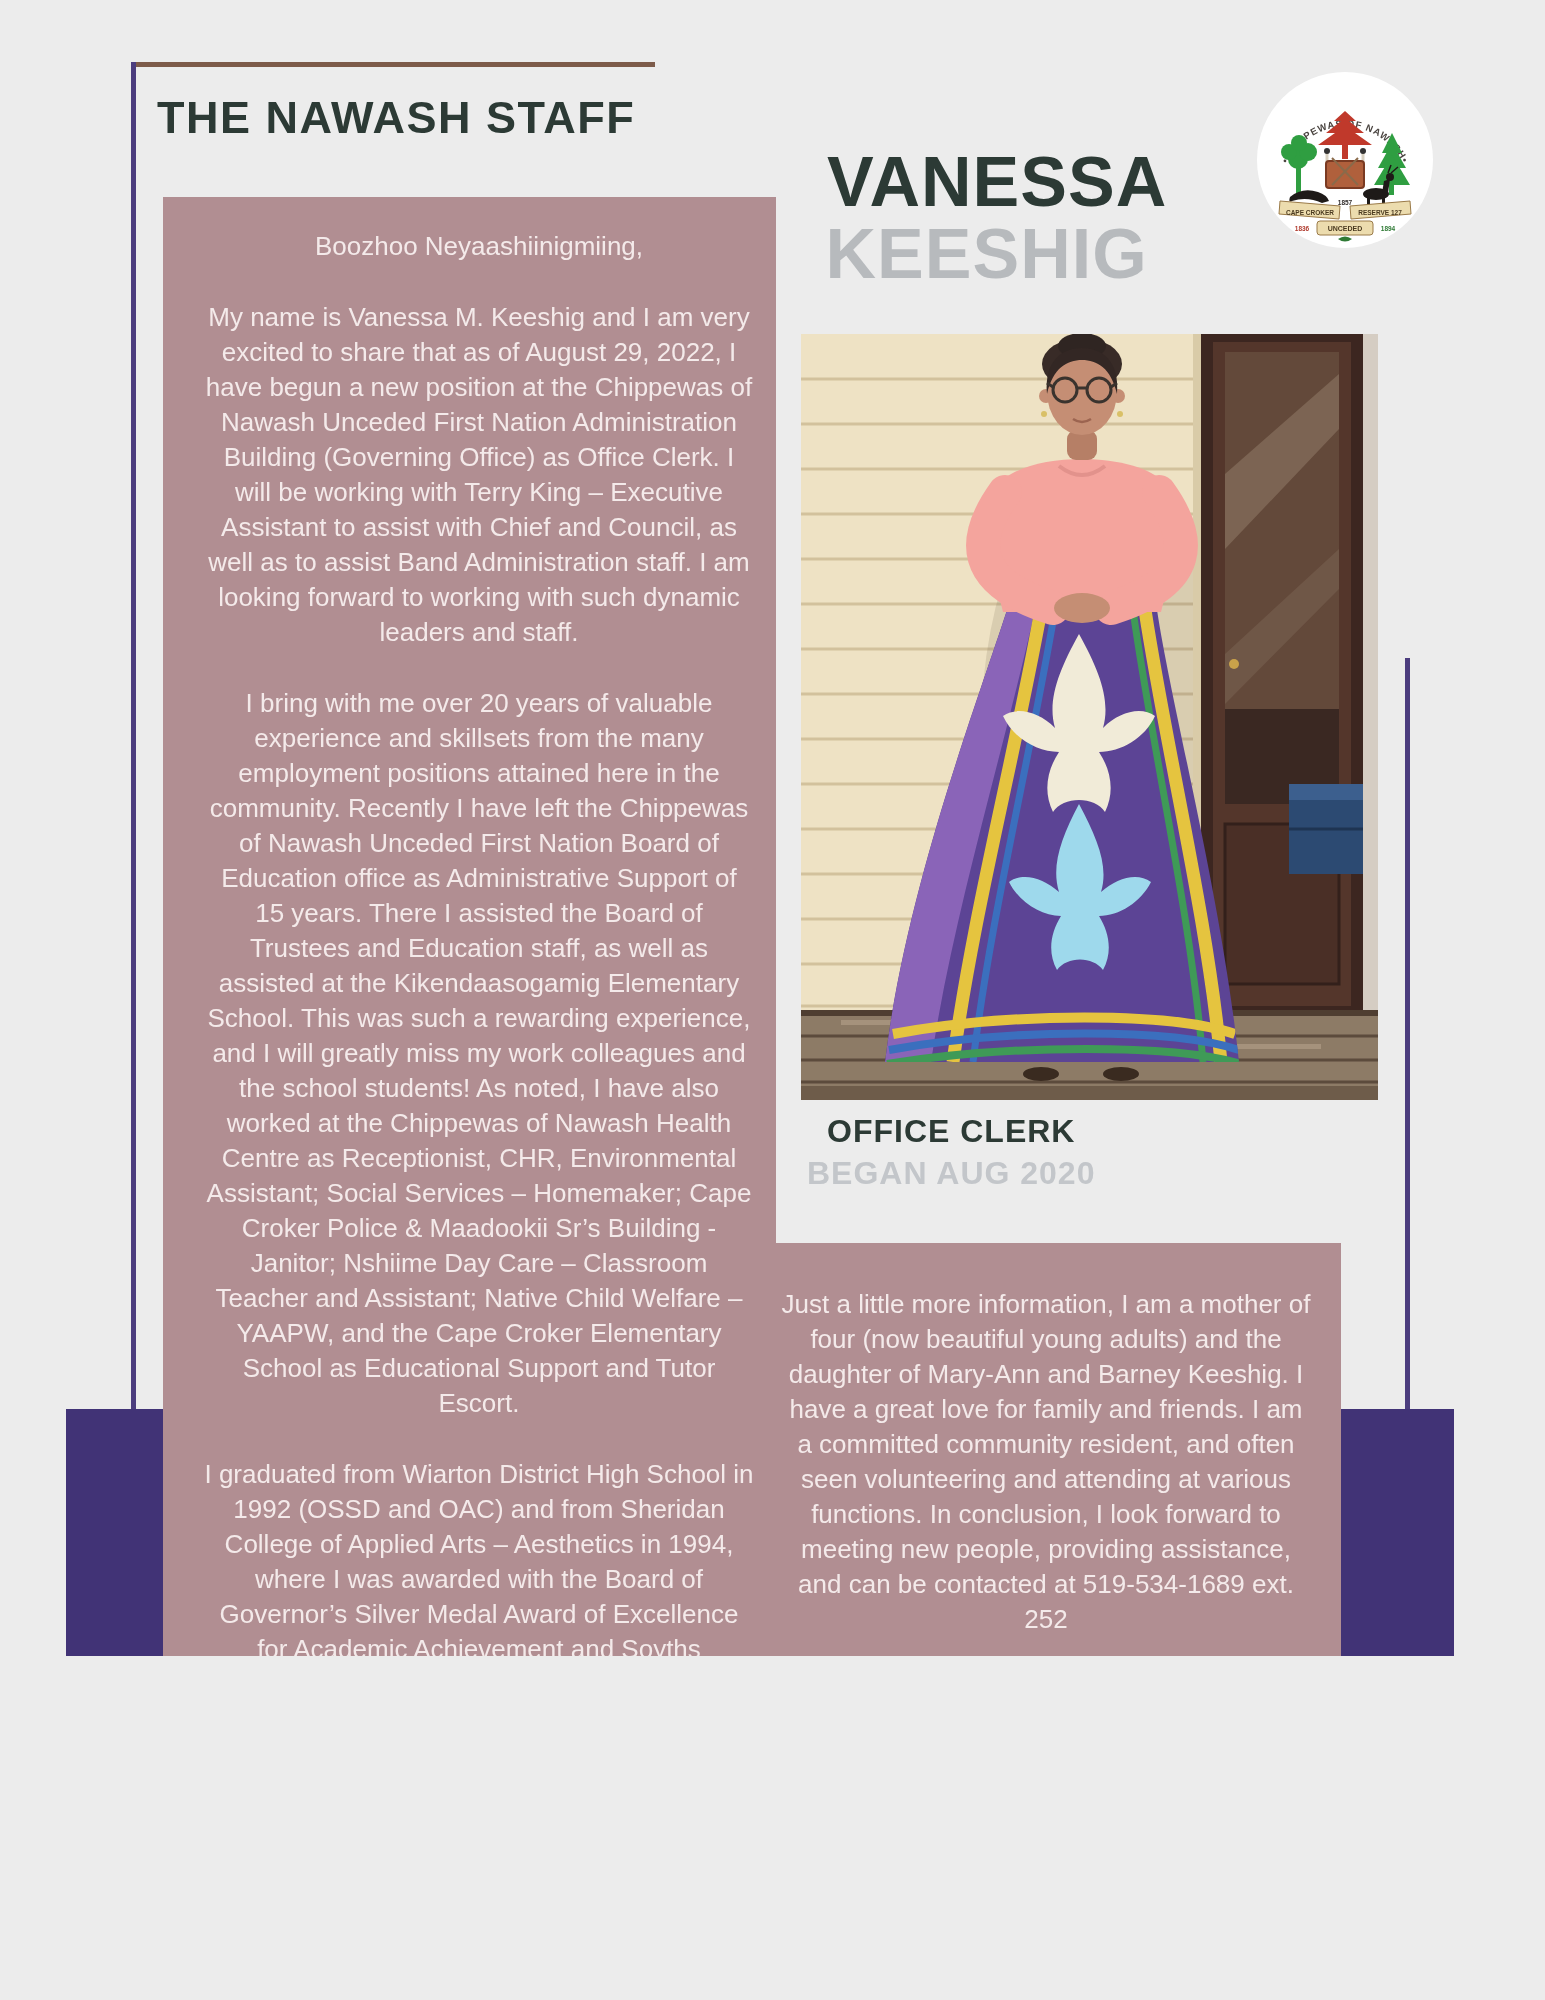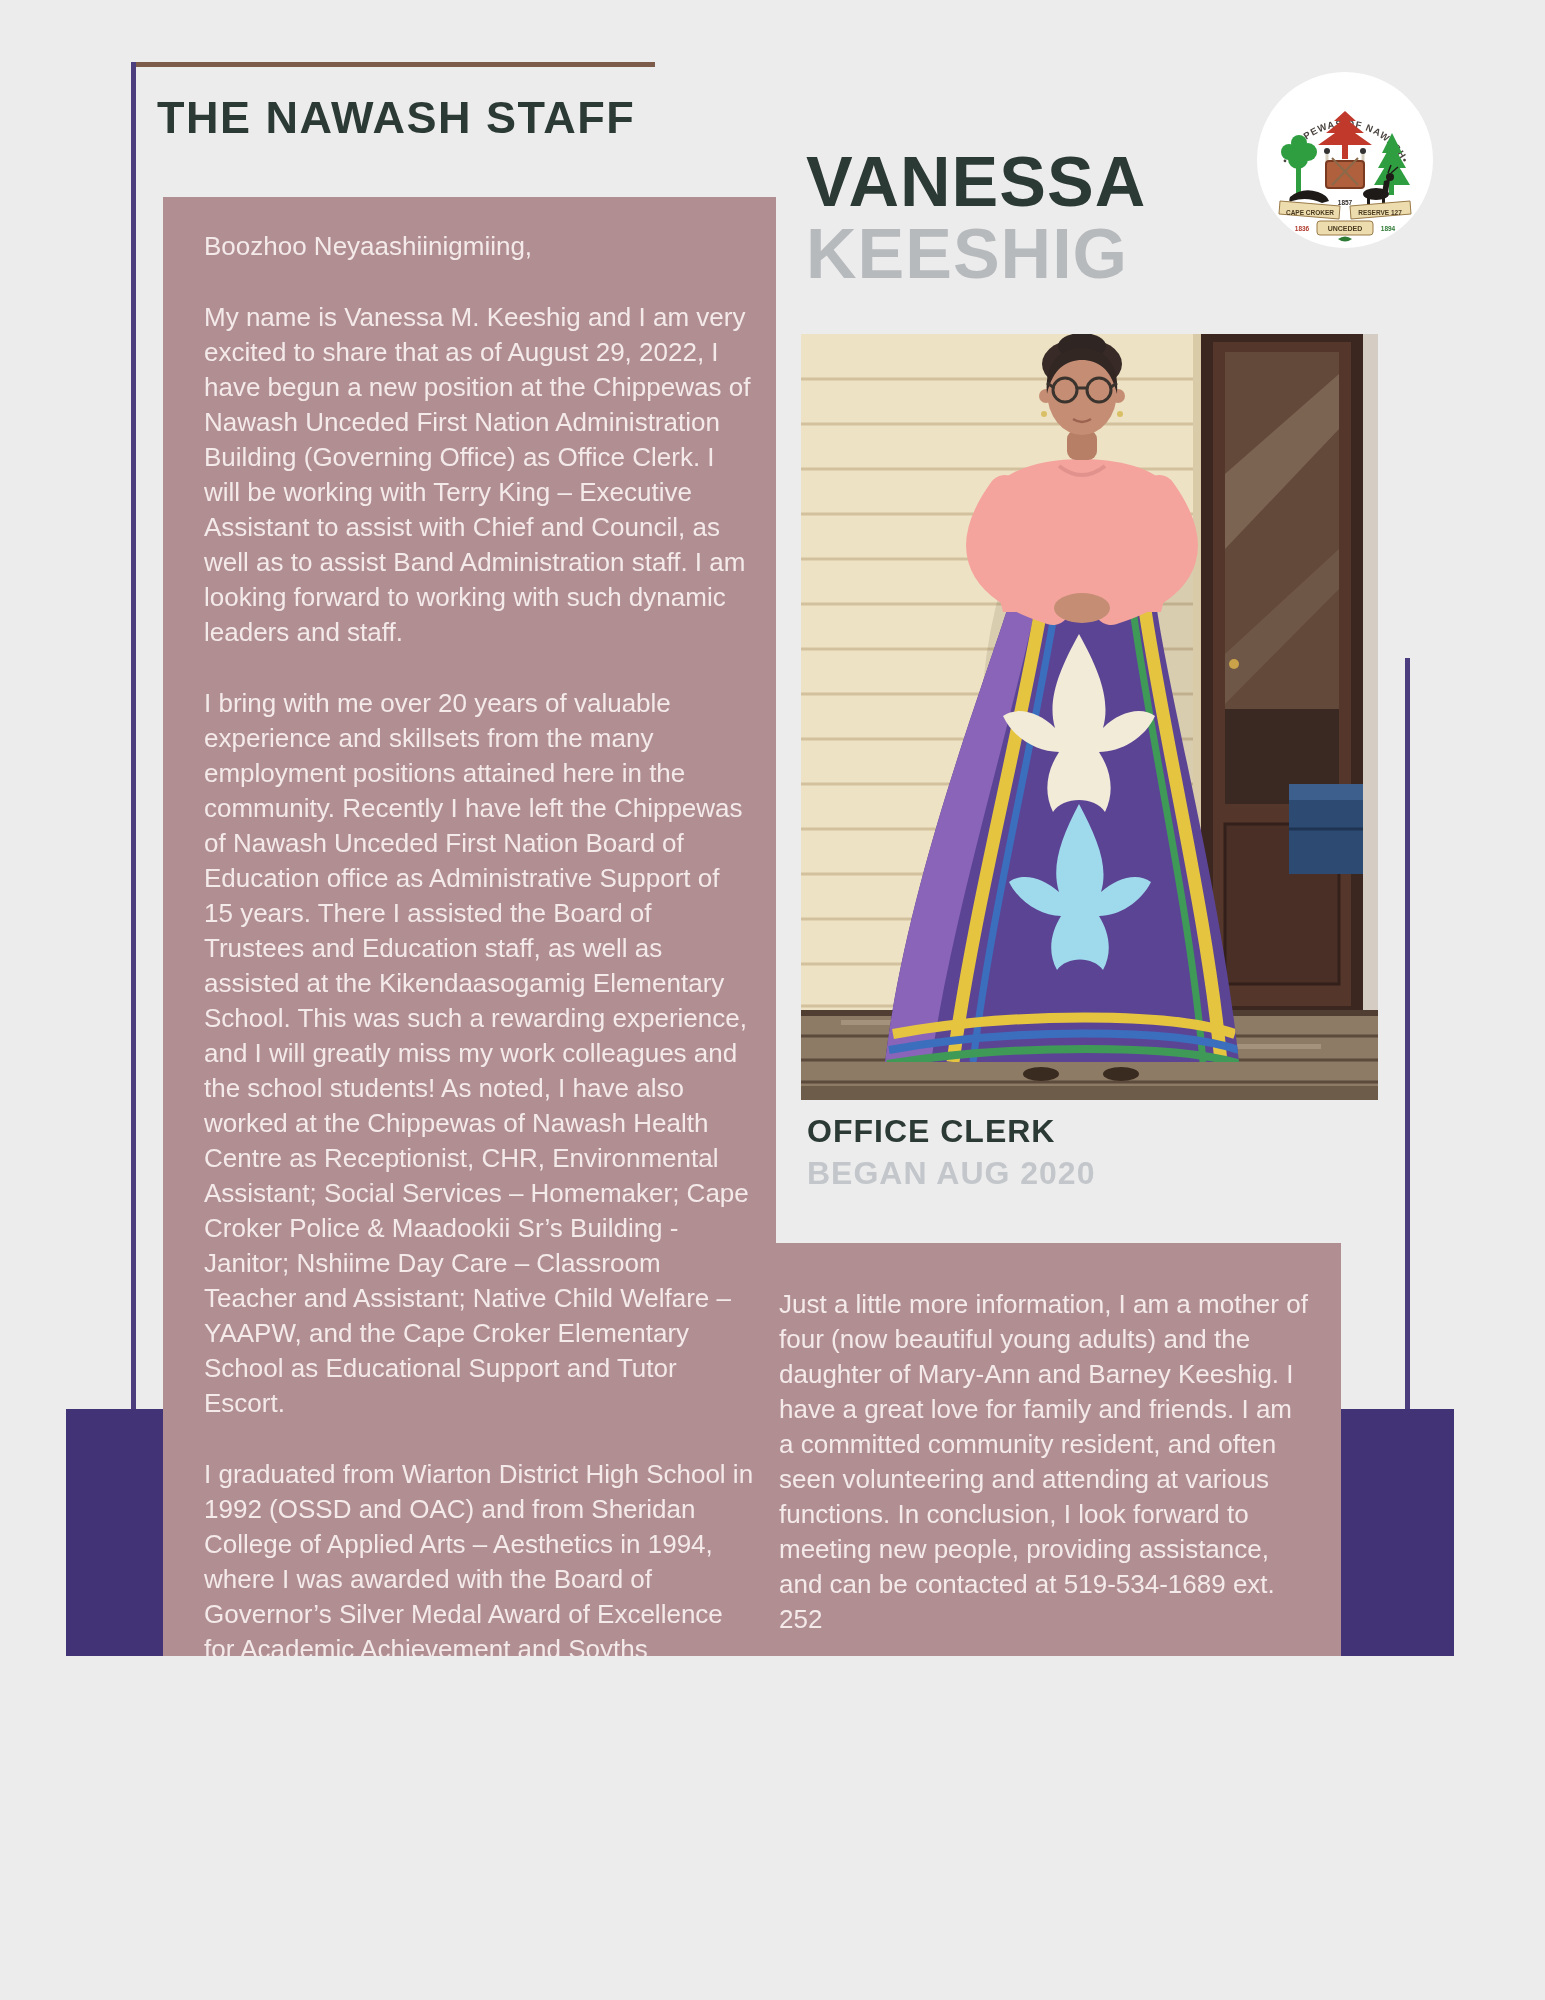--- a/index.html
+++ b/index.html
@@ -1,17 +1,17 @@
 <!DOCTYPE html>
 <html><head>
 <meta charset="utf-8">
 <style>
   html,body{margin:0;padding:0;background:#ececec;}
   .page{position:relative;width:1545px;height:1656px;background:#ececec;
-        font-family:"Liberation Sans",sans-serif;overflow:hidden;}
+        font-family:"Liberation Sans",sans-serif;overflow:hidden;text-align:center;}
 
   
   .frame{position:absolute;z-index:1;}
   .frame-top{left:134px;top:62px;width:521px;height:5px;background:#7d5b4a;}
   .frame-left{left:131px;top:62px;width:5px;height:1868px;background:#4c3d7e;}
   .frame-right{left:1405px;top:658px;width:5px;height:1272px;background:#4c3d7e;}
   .frame-bottom{left:134px;top:1924px;width:1276px;height:7px;background:#2d5a9e;
                 box-shadow:0 2px 0 #cfe0f5,0 -2px 0 #cfe0f5;}
 
   
@@ -23,21 +23,21 @@
 
   .text-box{position:absolute;z-index:3;background:#b18e92;box-sizing:border-box;
         color:#f4eaea;font-size:26px;line-height:35px;margin-top:12px;}
   .left-box{left:163px;top:185px;width:613px;height:1703px;padding:32px 22px 30px 41px;}
   .right-box{left:757px;top:1231px;width:584px;height:624px;padding:44px 28px 30px 22px;}
   .text-box p{margin:0 0 36px 0;}
   .signoff span{display:block;}
 
   .names{position:absolute;left:806px;top:146px;z-index:3;line-height:72px;
         font-weight:bold;font-size:70px;letter-spacing:1px;}
-  .name-first{color:#2c3a35;}
+  .name-first{color:#2c3a35;margin-left:21px;}
   .name-last{color:#b7babd;}
 
   .logo{position:absolute;left:1255px;top:70px;width:180px;height:180px;z-index:3;}
   .photo{position:absolute;left:801px;top:334px;width:577px;height:766px;z-index:3;}
 
   .role-block{position:absolute;left:807px;top:1110px;z-index:3;font-weight:bold;
         letter-spacing:1px;font-size:32px;line-height:42px;}
   .role-title{color:#2c3a35;}
   .role-date{color:#c3c6ca;}
 </style>

